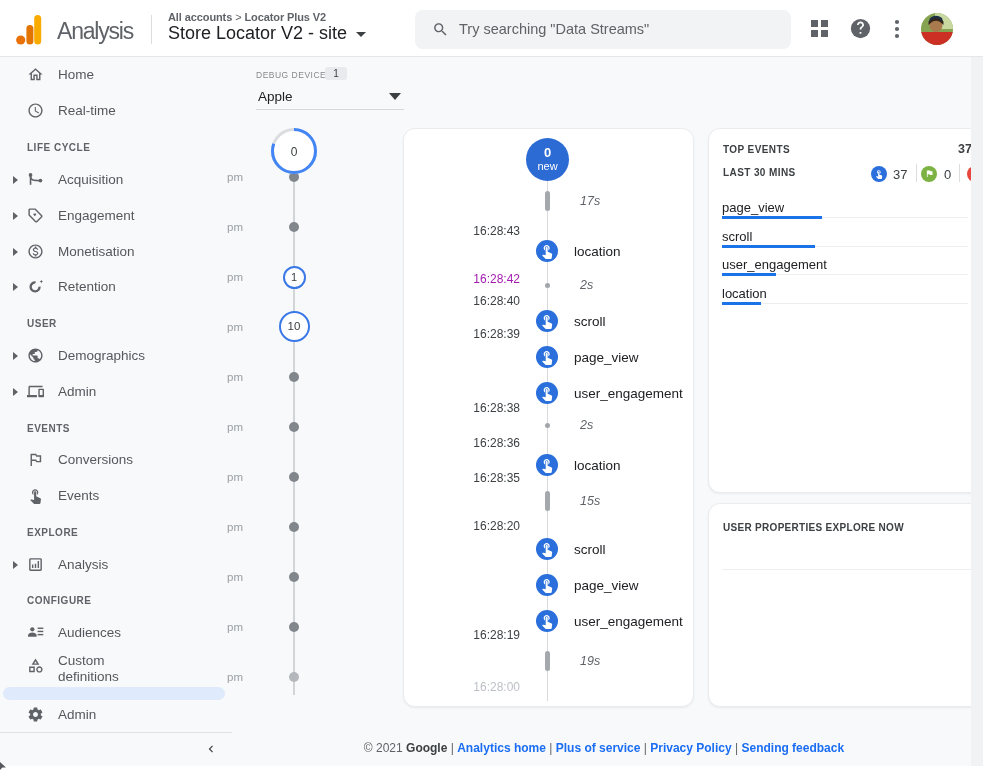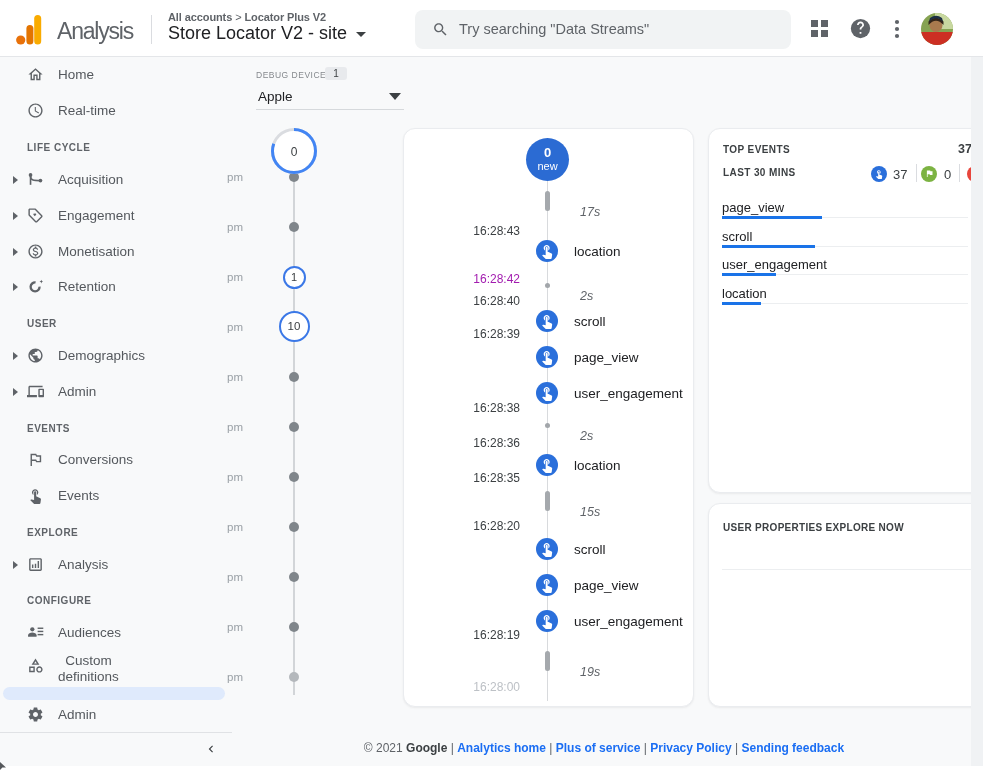--- a/index.html
+++ b/index.html
@@ -12,21 +12,21 @@
   #header { position:absolute; left:0; top:0; width:983px; height:57px; background:#fff; border-bottom:1px solid #e4e6e9; z-index:20; }
   #brand-name { position:absolute; left:57px; top:18px; font-size:23px; color:#5f6368; letter-spacing:-1.2px; }
   #hdr-divider { position:absolute; left:151px; top:15px; width:1px; height:29px; background:#dadce0; }
   #crumb { position:absolute; left:168px; top:11px; font-size:11px; color:#5f6368; font-weight:bold; letter-spacing:-0.1px; }
   #prop { position:absolute; left:168px; top:23px; font-size:18px; color:#202124; }
   #searchbox { position:absolute; left:415px; top:10px; width:376px; height:39px; background:#f1f3f4; border-radius:8px; }
   #searchbox span.ph { position:absolute; left:44px; top:11px; font-size:14.5px; color:#5f6368; }
 
   
   .nav-sec { position:absolute; left:27px; font-size:10px; font-weight:bold; color:#5f6368; letter-spacing:0.5px; }
-  .nav-item { position:absolute; left:58px; font-size:13.5px; color:#54585d;text-align:center; }
+  .nav-item { position:absolute; left:58px; font-size:13.5px; color:#54585d; }
   .nav-caret { position:absolute; left:13px; width:0; height:0; border-left:5px solid #5f6368; border-top:4px solid transparent; border-bottom:4px solid transparent; }
   #hl-bar { position:absolute; left:3px; top:687px; width:222px; height:13px; background:#dfeafc; border-radius:10px 10px 10px 10px; }
   #side-div { position:absolute; left:0; top:732px; width:232px; height:1px; background:#e0e2e5; }
 
   
   #dbg-label { position:absolute; left:256px; top:70px; font-size:8.5px; color:#85898d; letter-spacing:0.5px; }
   #dbg-badge { position:absolute; left:325px; top:67px; width:22px; height:13px; background:#e8eaed; border-radius:3px; font-size:10px; color:#3c4043; text-align:center; line-height:13px; }
   #dbg-apple { position:absolute; left:258px; top:89px; font-size:13.5px; color:#202124; }
   #dbg-caret { position:absolute; left:389px; top:93px; width:0; height:0; border-top:7px solid #3c4043; border-left:6px solid transparent; border-right:6px solid transparent; }
   #dbg-underline { position:absolute; left:256px; top:109px; width:148px; height:1px; background:#d6d9dc; }
@@ -40,21 +40,21 @@
   
   .card { position:absolute; background:#fff; border:1px solid #eaecef; border-radius:12px; box-shadow:0 1px 2px rgba(60,64,67,.08); }
   #card-main { left:403px; top:128px; width:291px; height:579px; }
   #card-top { left:708px; top:128px; width:292px; height:365px; }
   #card-props { left:708px; top:503px; width:292px; height:204px; }
 
   
   #ctl-line { position:absolute; left:546.5px; top:160px; width:1.5px; height:541px; background:#d8dadd; }
   .ts { position:absolute; width:60px; text-align:right; font-size:12px; color:#46494c; }
   .ev-label { position:absolute; left:574px; font-size:13.5px; color:#202124; }
-  .dur-label { position:absolute; left:580px; font-size:12.5px; font-style:italic; color:#5f6368;margin-top:11px; }
+  .dur-label { position:absolute; left:580px; font-size:12.5px; font-style:italic; color:#5f6368; }
   .pill { position:absolute; left:544.5px; width:5px; height:20px; border-radius:2.5px; background:#a5a9ad; }
   .mini-dot { position:absolute; left:544.5px; width:5px; height:5px; border-radius:50%; background:#a2a6aa; }
   .ev-circ { position:absolute; left:536px; width:22px; height:22px; border-radius:50%; background:#2a6fdb; }
   .ev-circ svg { position:absolute; left:3px; top:3px; }
 
   
   .rt-row-line { position:absolute; left:722px; width:246px; height:1px; background:#eceef0; }
   .rt-row-blue { position:absolute; left:722px; height:2.5px; background:#1a73e8; }
   .rt-name { position:absolute; left:722px; font-size:13px; color:#202124; }
 

